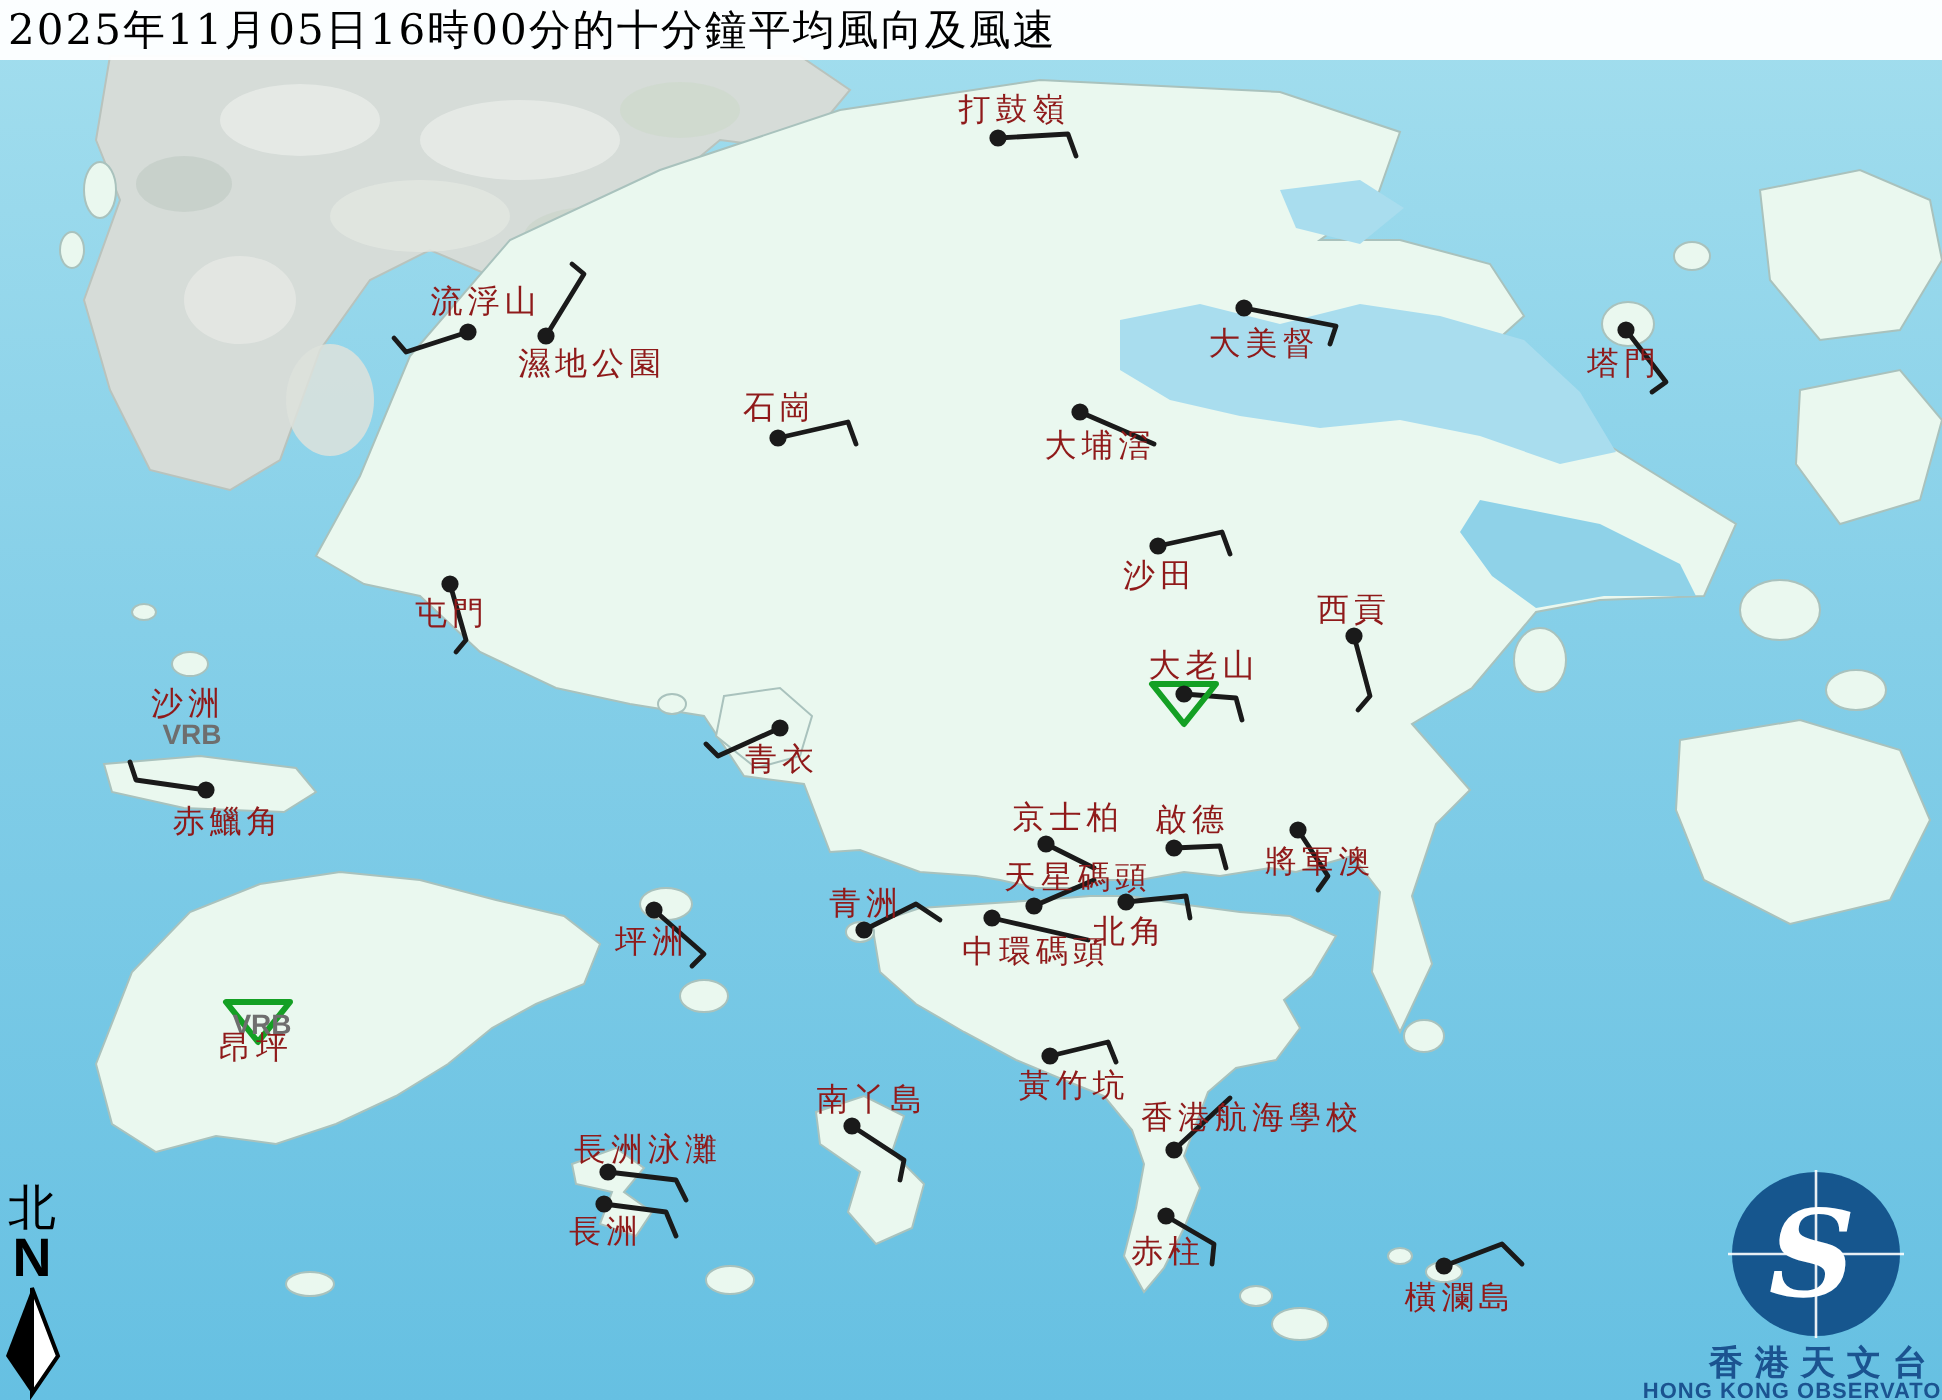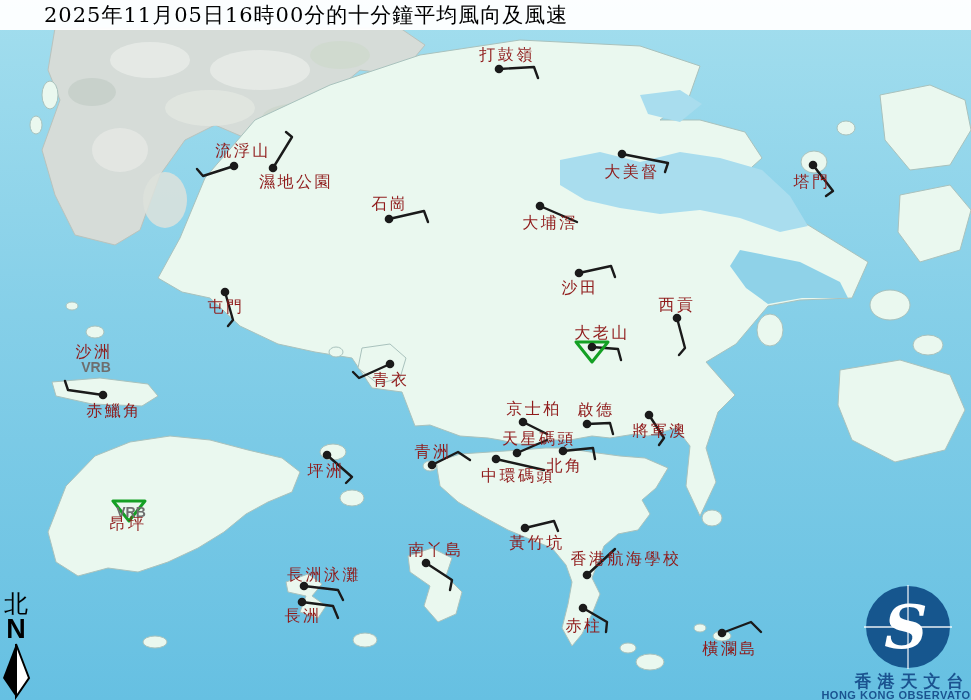--- a/index.html
+++ b/index.html
@@ -3,21 +3,21 @@
 <meta charset="utf-8">
 <style>
   html,body{margin:0;padding:0;background:#444;}
   .stage{position:relative;width:971px;height:700px;overflow:hidden;
          font-family:"DejaVu Serif", serif;}
   .stage svg{position:absolute;top:0;left:0;}
   #title-bar{position:absolute;top:0;left:0;width:971px;height:30px;
              background:rgba(255,255,255,0.96);z-index:5;
              display:flex;align-items:center;}
   #title-bar span{font-size:21px;color:#000;padding-left:4px;letter-spacing:1px;
-                  font-family:"DejaVu Serif", serif;white-space:nowrap;margin-left:40px;}
+                  font-family:"DejaVu Serif", serif;white-space:nowrap;}
   .land{fill:#eaf8ef;stroke:#a9c2bd;stroke-width:1;}
   .island{fill:#eaf8ef;stroke:#a9c2bd;stroke-width:1;}
   .urban{fill:#d6dcd8;stroke:#b9c3bd;stroke-width:1;}
   .urban-patch{opacity:0.85;}
   .inner-water{stroke:none;}
   .station-label{fill:var(--label-color,#8f1a1a);font-size:16px;letter-spacing:2.5px;
                  text-anchor:middle;font-family:"DejaVu Serif", serif;}
   .vrb-label{fill:var(--vrb-color,#6e6e6e);font-size:14px;font-weight:bold;
              text-anchor:middle;font-family:"Liberation Sans", sans-serif;}
   .barb{fill:none;stroke:var(--barb-color,#1a1a1a);stroke-width:2.4;stroke-linecap:round;stroke-linejoin:round;}

